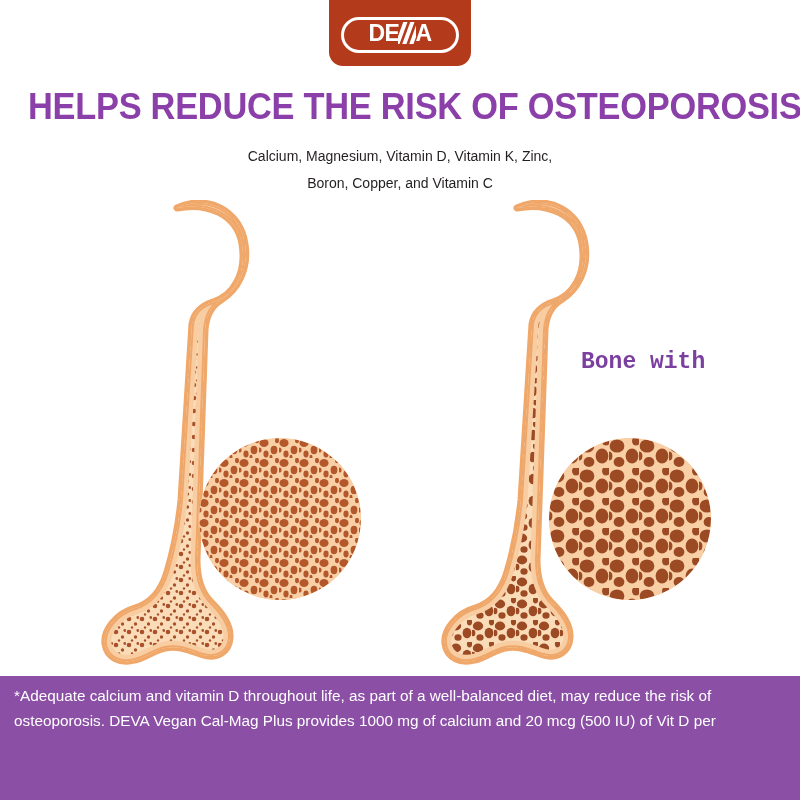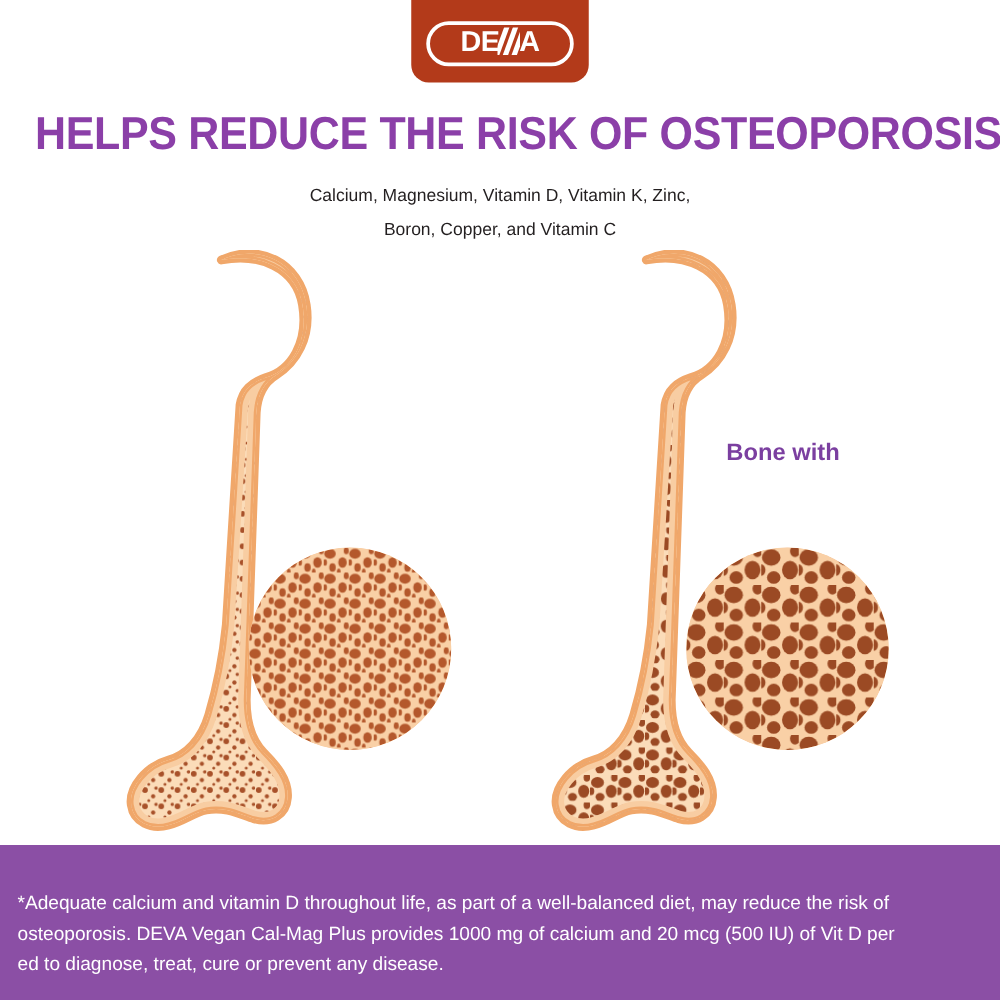--- a/index.html
+++ b/index.html
@@ -105,22 +105,23 @@
     line-height: 27px;
     font-family: "Liberation Sans", sans-serif;
   }
   #subtitle .line { display: block; }
 
   
   .bone-label {
     position: absolute;
     color: #7b3fa0;
     font-weight: bold;
-    font-size: 19px;
+    font-size: 23px;
     line-height: 25px;
+    font-family: Liberation Mono, monospace;
   }
   #label-normal { left: 226px; top: 376px; }
   #label-osteo  { left: 581px; top: 350px; }
   .bone-label .line { display: block; }
 
   
   .bone-wrap {
     position: absolute;
     top: 200px;
     width: 200px;
@@ -140,21 +141,21 @@
 
   
   #footer {
     position: absolute;
     left: 0;
     top: 676px;
     width: 800px;
     height: 124px;
     background: #8b4fa5;
     box-sizing: border-box;
-    padding: 35px 14px 0 14px;
+    padding: 8px 14px 0 14px;
   }
   #footer-text {
     color: #ffffff;
     font-size: 15.3px;
     line-height: 24.5px;
     font-family: "Liberation Sans", sans-serif;
   }
   #footer-text .line { display: block; white-space: nowrap; }
 </style>
 </head>
@@ -387,17 +388,16 @@
         <rect x="0" y="0" width="162" height="162" fill="#f9d0a6"></rect>
         <rect x="-6" y="-6" width="176" height="176" fill="url(#patCircleOsteo)"></rect>
       </g>
     </svg>
   </div>
 
   <div id="footer">
     <div id="footer-text">
       <span class="line">*Adequate calcium and vitamin D throughout life, as part of a well-balanced diet, may reduce the risk of</span>
       <span class="line">osteoporosis. DEVA Vegan Cal-Mag Plus provides 1000 mg of calcium and 20 mcg (500 IU) of Vit D per</span>
-      <span class="line">ed to diagnose, treat, cure or prevent any disease.</span>
     </div>
   </div>
 
 </div>
 
 </body></html>

